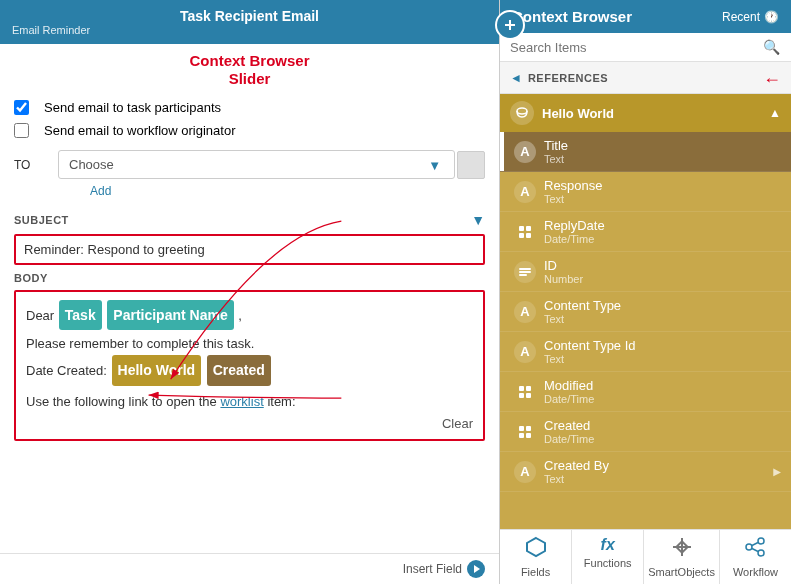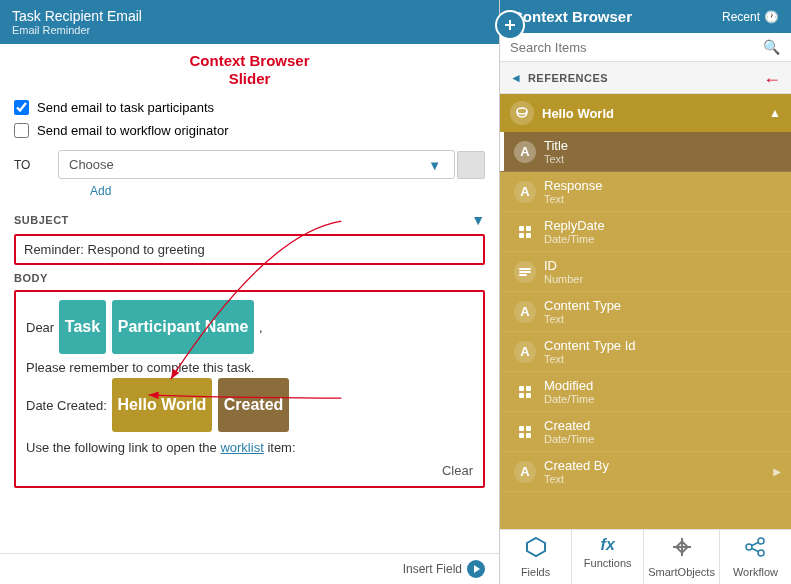--- a/index.html
+++ b/index.html
@@ -12,42 +12,42 @@
       display: flex;
       flex-direction: column;
       border-right: 1px solid #ccc;
     }
 
     .left-header {
       background: #2a7fa8;
       color: #fff;
       padding: 8px 12px;
     }
-    .left-header .title { font-size: 14px; font-weight: normal; }
+    .left-header .title { font-size: 14px; font-weight: bold; text-align: center; }
     .left-header .subtitle { font-size: 11px; opacity: 0.85; }
 
     .context-browser-label {
       color: #d9001f;
       font-size: 15px;
       font-weight: bold;
       text-align: center;
       padding: 4px 0 2px 0;
       line-height: 1.2;
     }
 
     .left-body {
       padding: 10px 14px;
       flex: 1;
       overflow-y: auto;
     }
 
     .checkbox-row {
       display: flex;
       align-items: flex-end;
-      gap: 8px;
+      gap: 15px;
       margin-bottom: 8px;
       font-size: 13px;
     }
     .checkbox-row input[type="checkbox"] { width: 15px; height: 15px; }
 
     .field-row {
       display: flex;
       align-items: center;
       gap: 8px;
       margin-top: 12px;
@@ -144,22 +144,22 @@
       font-size: 13px;
       color: #333;
       line-height: 1.6;
       position: relative;
     }
 
     .token {
       display: inline-flex;
       align-items: center;
       border-radius: 3px;
-      padding: 14px 6px;
-      font-size: 16px;
+      padding: 4px 6px;
+      font-size: 14px;
       font-weight: bold;
       color: #fff;
       margin: 0 1px;
     }
     .token-teal { background: #3aafa9; }
     .token-gold { background: #b8972a; }
     .token-dark { background: #8a6d3b; }
 
     .worklist-link {
       color: #2a7fa8;

